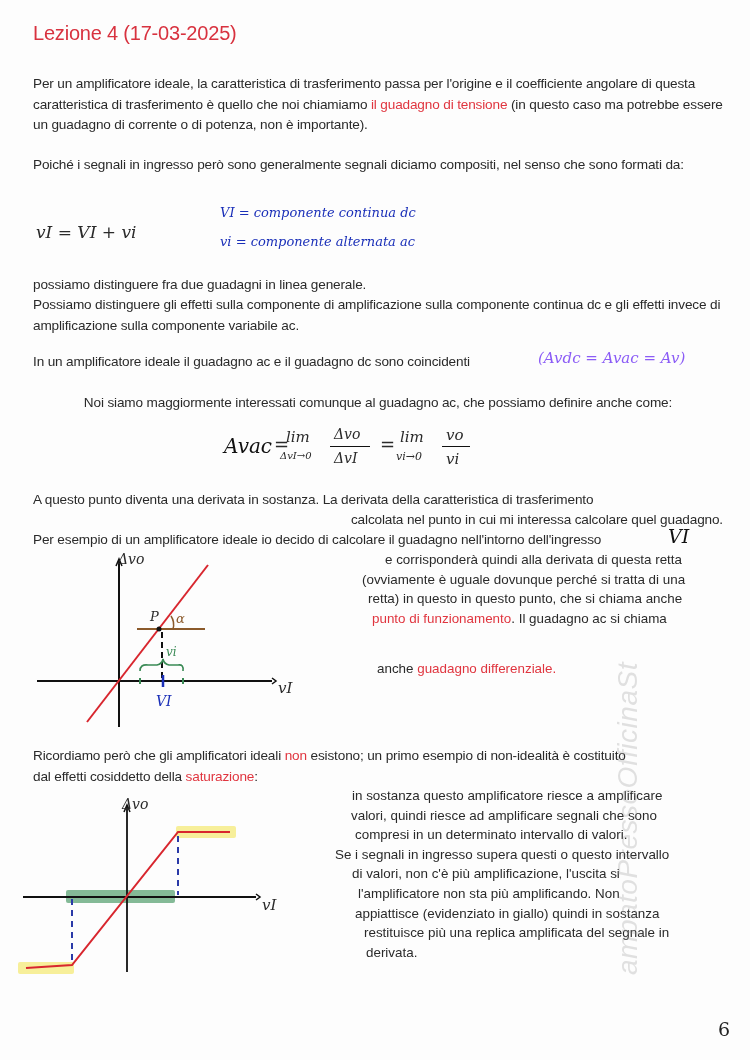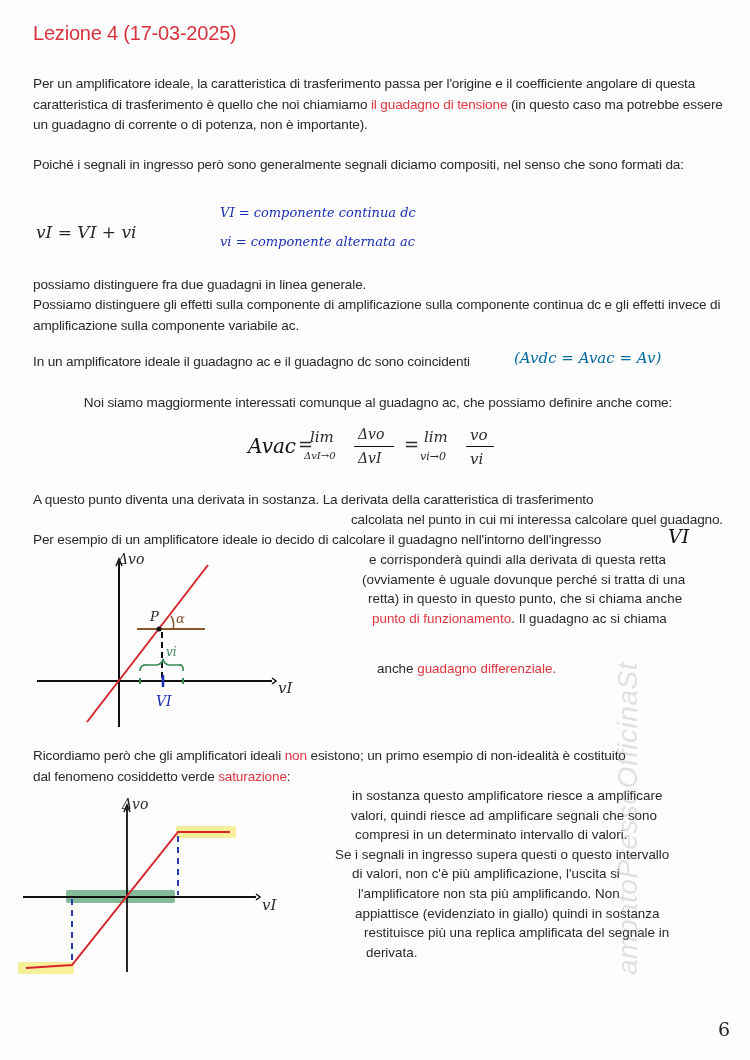--- a/index.html
+++ b/index.html
@@ -34,25 +34,25 @@
 <div class="abs p" style="top:155px;">Poiché i segnali in ingresso però sono generalmente segnali diciamo compositi, nel senso che sono formati da:</div>
 
 <div class="abs hw" style="left:36px; top:222px; font-size:17px;">vI = VI + vi</div>
 <div class="abs blue-hw" style="left:220px; top:205px;">VI = componente continua dc</div>
 <div class="abs blue-hw" style="left:220px; top:234px;">vi = componente alternata ac</div>
 
 <div class="abs p" style="top:275px;">possiamo distinguere fra due guadagni in linea generale.</div>
 <div class="abs p" style="top:295px;">Possiamo distinguere gli effetti sulla componente di amplificazione sulla componente continua dc e gli effetti invece di amplificazione sulla componente variabile ac.</div>
 
 <div class="abs p" style="top:352px; width:auto;">In un amplificatore ideale il guadagno ac e il guadagno dc sono coincidenti</div>
-<div class="abs hw" style="left:514px; top:349px; font-size:15px; color:#0369a1;">(Avdc = Avac = Av)</div>
+<div class="abs hw" style="left:538px; top:349px; font-size:15px; color:#8b5cf6;">(Avdc = Avac = Av)</div>
 
 <div class="abs p" style="top:393px;text-align:center;">Noi siamo maggiormente interessati comunque al guadagno ac, che possiamo definire anche come:</div>
 
-<div class="abs" style="left:248px; top:422px; width:260px; height:60px;">
+<div class="abs" style="left:224px; top:422px; width:260px; height:60px;">
   <span class="abs hw" style="left:0; top:12px; font-size:20px; color:#111;">Avac</span>
   <span class="abs hw" style="left:50px; top:12px; font-size:18px;">=</span>
   <span class="abs hw" style="left:62px; top:6px; font-size:15px;">lim</span>
   <span class="abs hw" style="left:56px; top:28px; font-size:10px;">ΔvI→0</span>
   <span class="abs hw" style="left:110px; top:4px; font-size:14px;">Δvo</span>
   <div class="abs" style="left:106px; top:24px; width:40px; border-top:1.5px solid #111;"></div>
   <span class="abs hw" style="left:110px; top:28px; font-size:14px;">ΔvI</span>
   <span class="abs hw" style="left:156px; top:12px; font-size:18px;">=</span>
   <span class="abs hw" style="left:176px; top:6px; font-size:15px;">lim</span>
   <span class="abs hw" style="left:172px; top:28px; font-size:11px;">vi→0</span>
@@ -82,30 +82,30 @@
   <line x1="163" y1="675" x2="163" y2="687" stroke="#1a2fb8" stroke-width="2.5"></line>
 </svg>
 <div class="abs hw" style="left:118px; top:551px; font-size:14px;">Δvo</div>
 <div class="abs hw" style="left:278px; top:679px; font-size:15px;">vI</div>
 <div class="abs hw" style="left:150px; top:609px; font-size:13px;">P</div>
 <div class="abs hw" style="left:176px; top:611px; font-size:13px; color:#8b5a2b;">α</div>
 <div class="abs hw" style="left:166px; top:645px; font-size:12px; color:#3a8a55;">vi</div>
 <div class="abs hw" style="left:156px; top:693px; font-size:14px; color:#1a2fb8;">VI</div>
 
 <div class="abs side" style="left:362px; top:550px;">
-  <div style="padding-left:7px;">e corrisponderà quindi alla derivata di questa retta</div>
+  <div style="padding-left:7px;margin-left:16px;">e corrisponderà quindi alla derivata di questa retta</div>
   <div>(ovviamente è uguale dovunque perché si tratta di una</div>
   <div style="padding-left:6px;">retta) in questo in questo punto, che si chiama anche</div>
   <div style="padding-left:10px;"><span class="red">punto di funzionamento</span><span>. Il guadagno ac si chiama</span></div>
   <div style="padding-left:15px;margin-top:31px;"><span>anche </span><span class="red">guadagno differenziale</span><span class="red">.</span></div>
 </div>
 
 <div class="abs p" style="top:746px;">
   <span>Ricordiamo però che gli amplificatori ideali </span><span class="red">non</span><span> esistono; un primo esempio di non-idealità è costituito</span><br>
-  <span>dal fenomeno cosiddetto verde </span><span class="red">saturazione</span><span>:</span>
+  <span>dal effetti cosiddetto della </span><span class="red">saturazione</span><span>:</span>
 </div>
 
 <svg style="left:0; top:0;" width="750" height="1060">
   <rect x="66" y="890" width="109" height="13" rx="2" fill="#6fae85" opacity="0.85"></rect>
   <rect x="176" y="826" width="60" height="12" rx="2" fill="#f7ef9a"></rect>
   <rect x="18" y="962" width="56" height="12" rx="2" fill="#f7ef9a"></rect>
   <line x1="23" y1="897" x2="256" y2="897" stroke="#111" stroke-width="1.8"></line>
   <line x1="127" y1="806" x2="127" y2="972" stroke="#111" stroke-width="1.8"></line>
   <path d="M124 812 L127 805 L130 812" fill="none" stroke="#111" stroke-width="1.5"></path>
   <path d="M256 894 L260 897 L256 900" fill="none" stroke="#111" stroke-width="1.5"></path>

